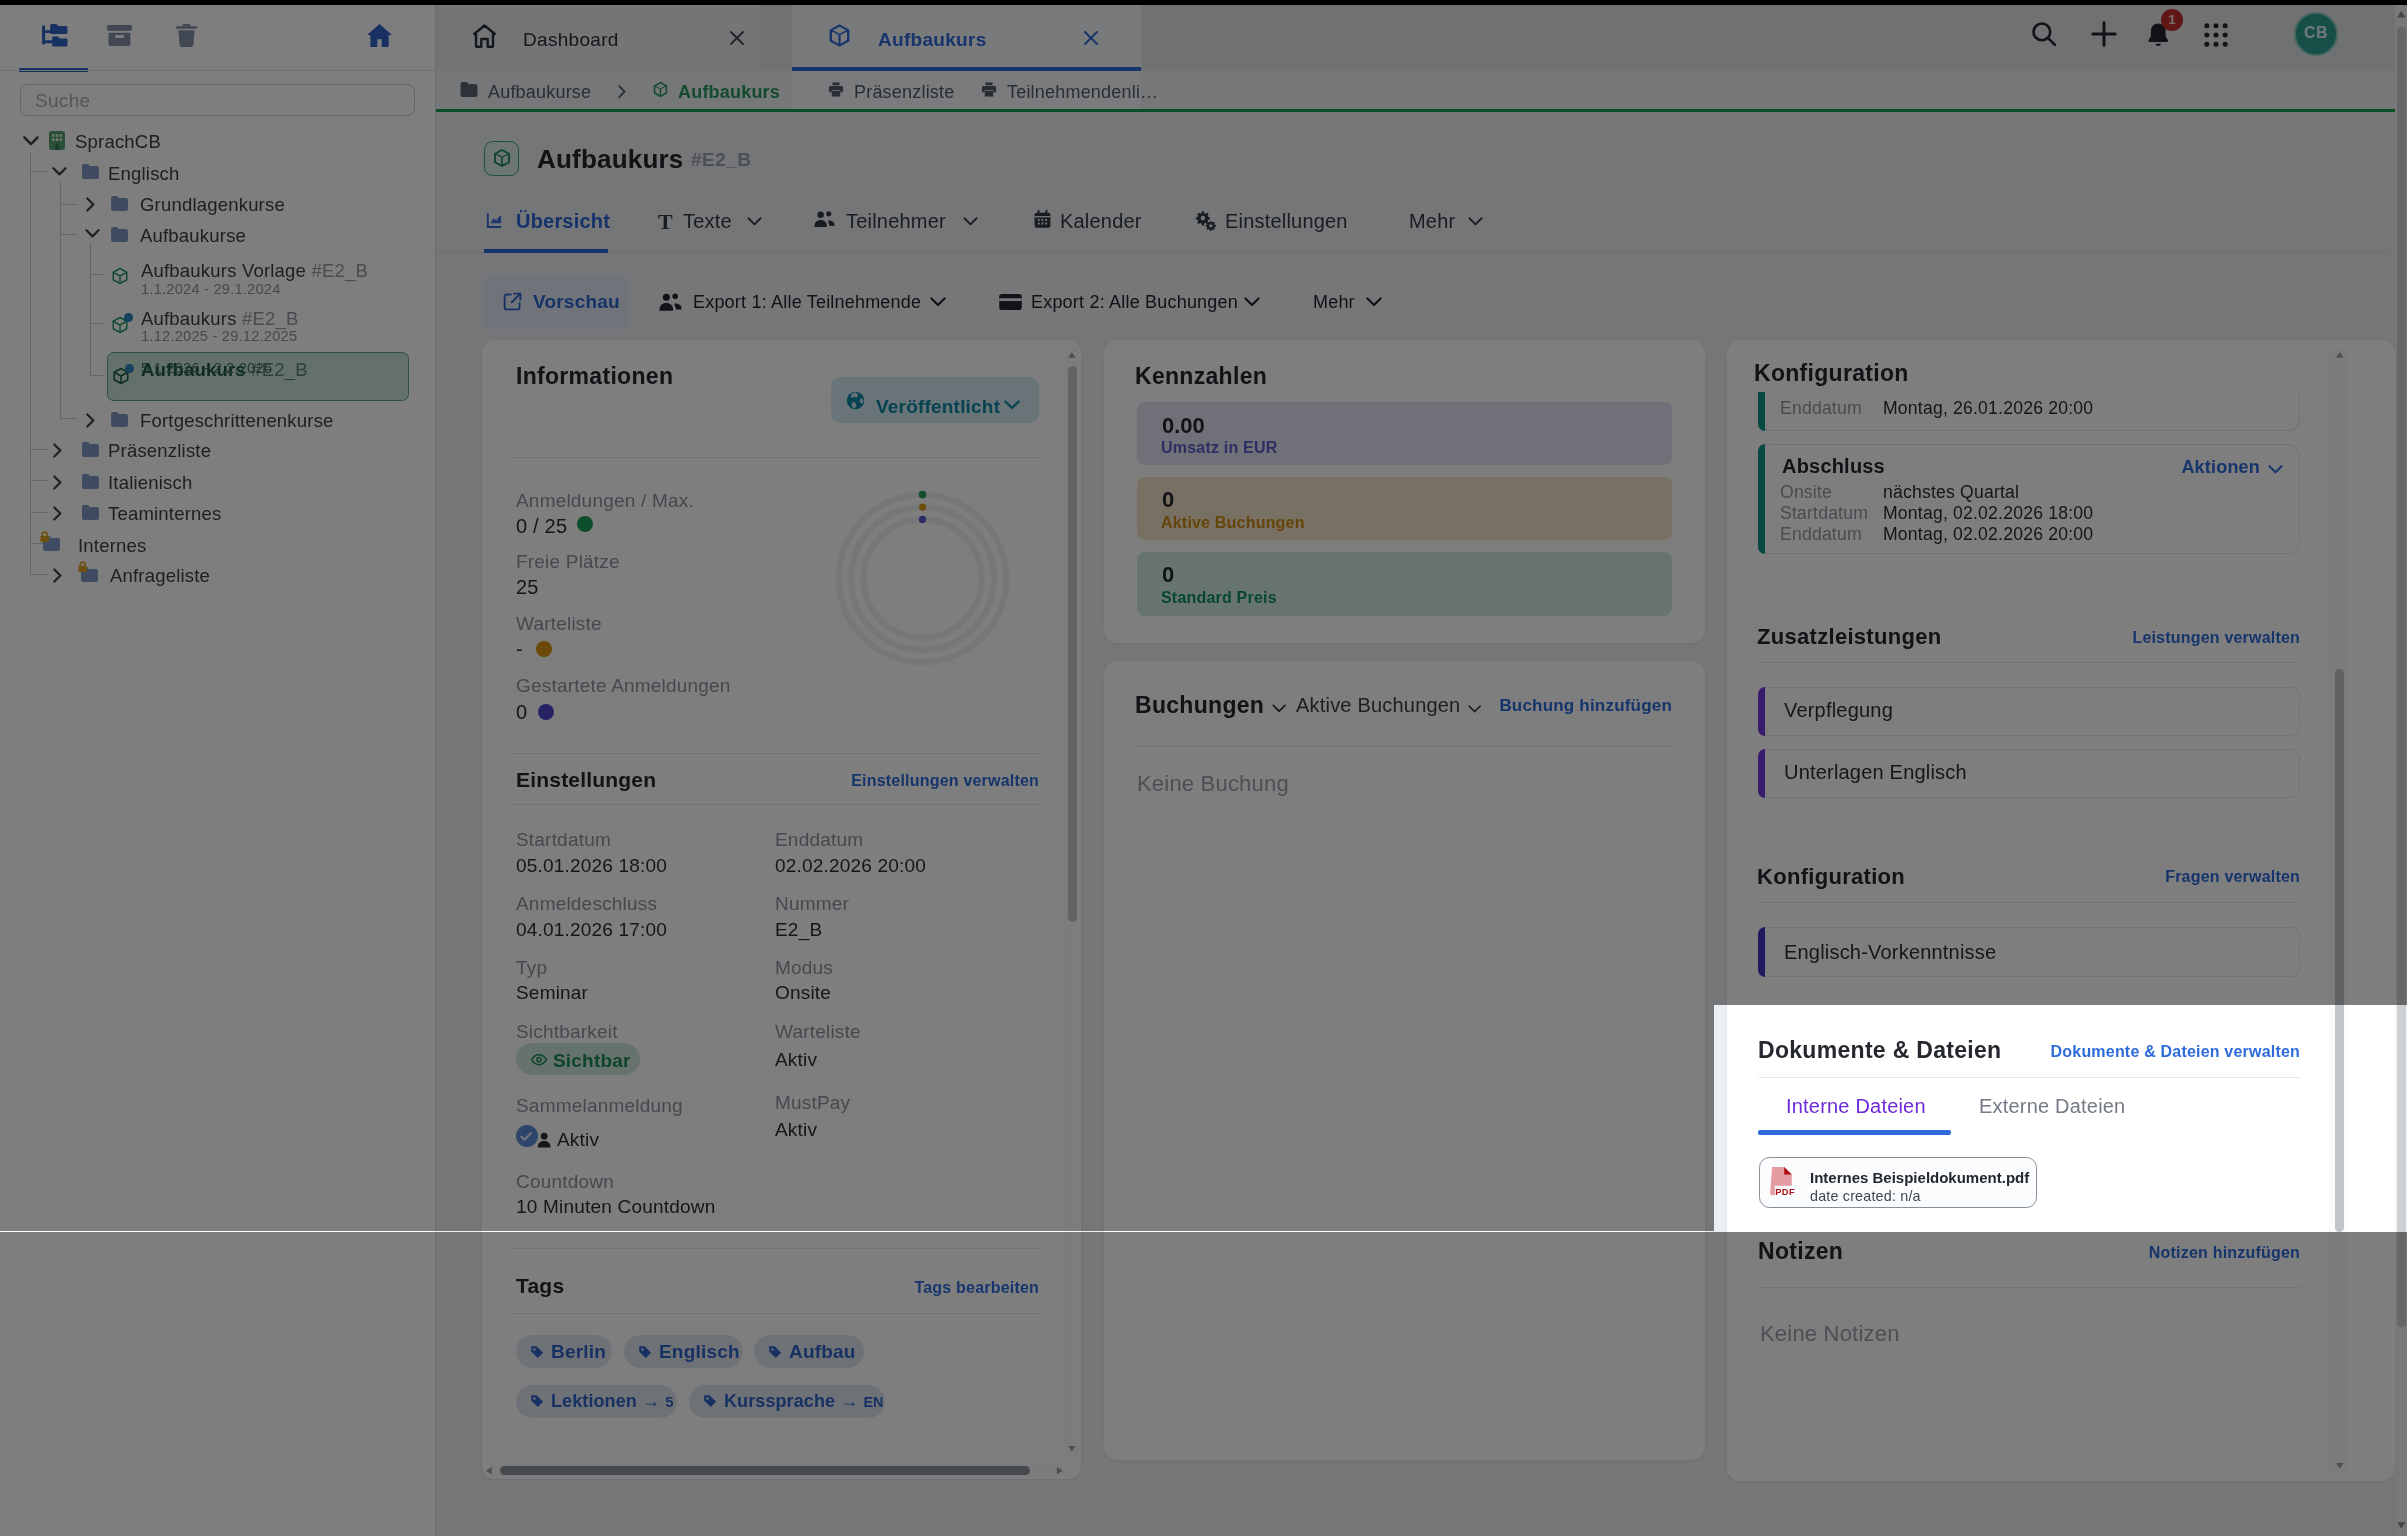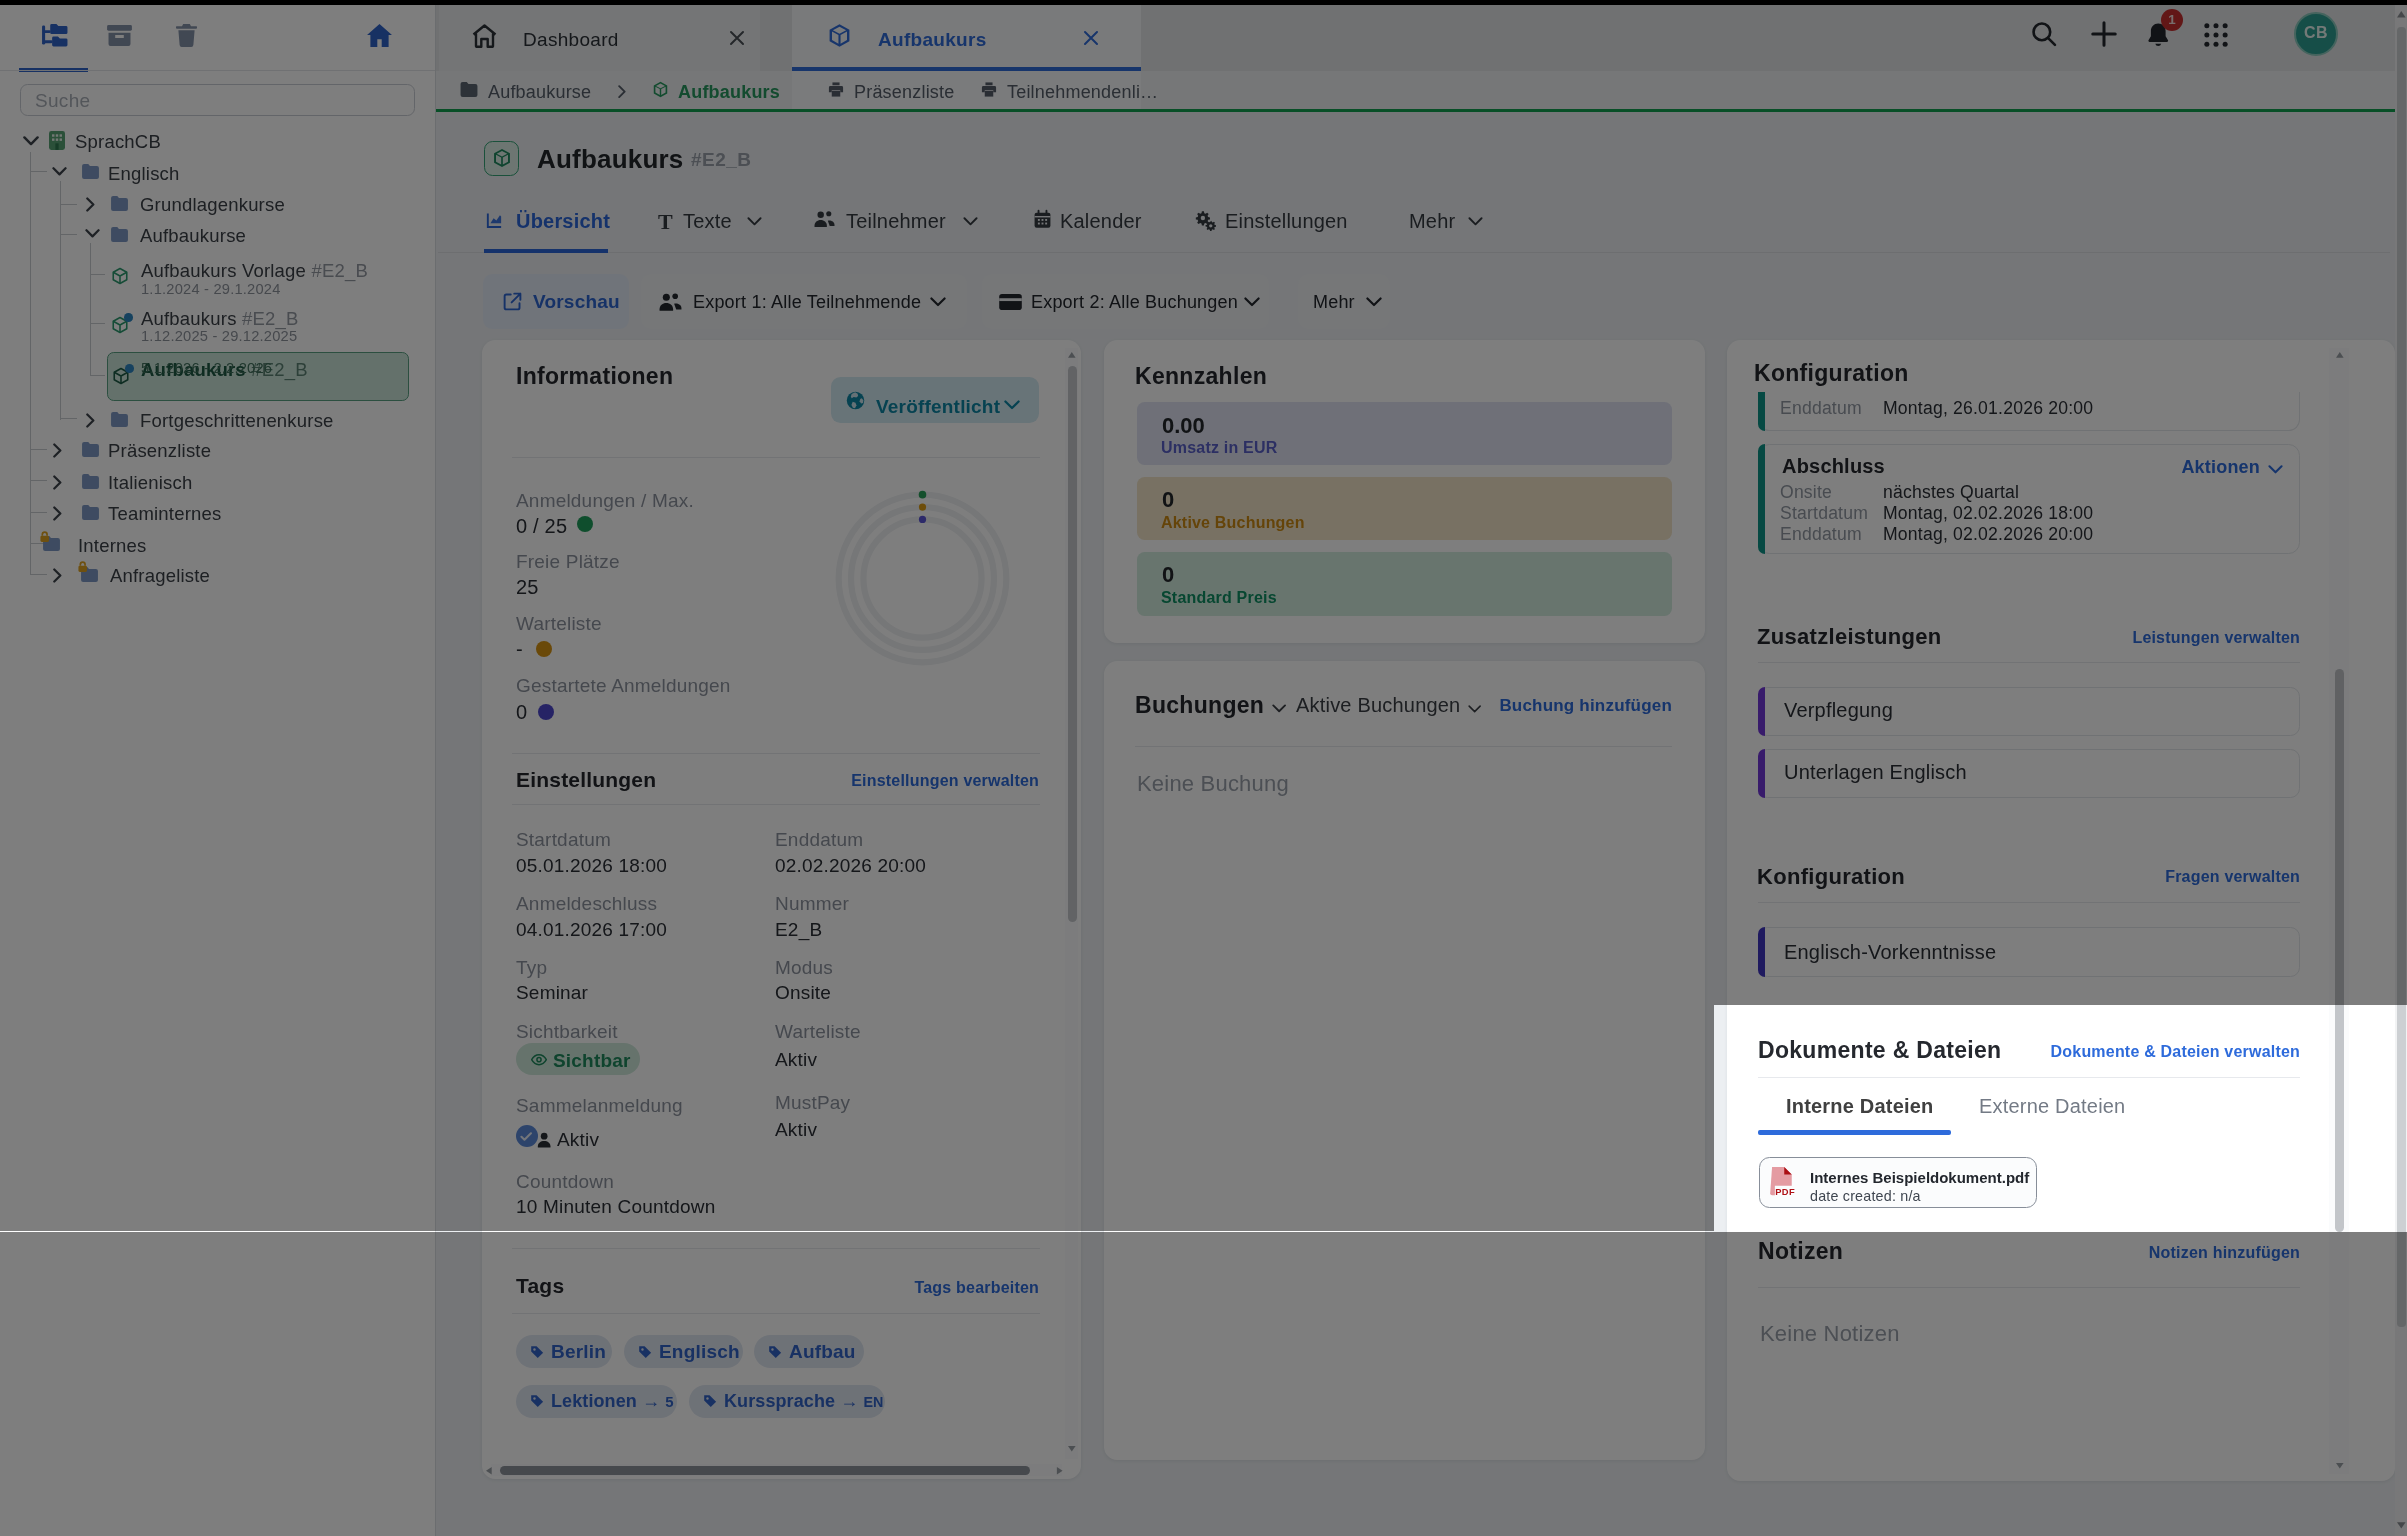--- a/index.html
+++ b/index.html
@@ -536,21 +536,21 @@
 <div class="abs" style="left:1757px;top:864px;font-size:22px;font-weight:600;color:#25282e;letter-spacing:0.3px">Konfiguration</div>
 <div class="abs link" style="right:107px;top:868px">Fragen verwalten</div>
 <div class="hline" style="left:1758px;top:902px;width:542px"></div>
 <div class="abs" style="left:1758px;top:927px;width:542px;height:50px;border:1.4px solid #e3e6ea;border-radius:9.5px;background:#fff"></div>
 <div class="abs" style="left:1758px;top:927px;width:6.7px;height:50px;background:#4036c0;border-radius:9.5px 0 0 9.5px"></div>
 <div class="abs" style="left:1784px;top:941px;font-size:20px;font-weight:500;color:#2b2f36;letter-spacing:0.2px">Englisch-Vorkenntnisse</div>
 
 <div class="abs h2" style="left:1758px;top:1037px">Dokumente &amp; Dateien</div>
 <div class="abs link" style="right:107px;top:1043px">Dokumente &amp; Dateien verwalten</div>
 <div class="hline" style="left:1758px;top:1077px;width:542px"></div>
-<div class="abs" style="left:1786px;top:1095px;font-size:20px;font-weight:700;color:#404040;letter-spacing:0.2px">Interne Dateien</div>
+<div class="abs" style="left:1786px;top:1095px;font-size:20px;font-weight:400;color:#6d28d9;letter-spacing:0.2px">Interne Dateien</div>
 <div class="abs" style="left:1979px;top:1095px;font-size:20px;color:#737a85;letter-spacing:0.2px">Externe Dateien</div>
 <div class="abs" style="left:1758px;top:1130px;width:193px;height:4.8px;background:#2e6bdb;border-radius:1.9px"></div>
 
 <div class="abs" style="left:1759px;top:1157px;width:278px;height:51px;border:1.4px solid #878e99;border-radius:10.5px;background:#fbfcfd"></div>
 <svg class="abs" style="left:1770px;top:1167px" width="28.5" height="30" viewBox="0 0 30 32">
     <path d="M2 0 h13 l8 8 v19 a3 3 0 0 1-3 3 h-18 a2 2 0 0 1-2-2 z" fill="#e49ba2"></path>
     <path d="M15 0 l8 8 h-8 z" fill="#ab0f14"></path>
     <rect x="5" y="20" width="25" height="12" fill="#fbfcfd"></rect>
     <text x="5.5" y="30" font-family="Liberation Sans,sans-serif" font-size="10" font-weight="bold" fill="#b01116" letter-spacing=".3">PDF</text>
   </svg>

